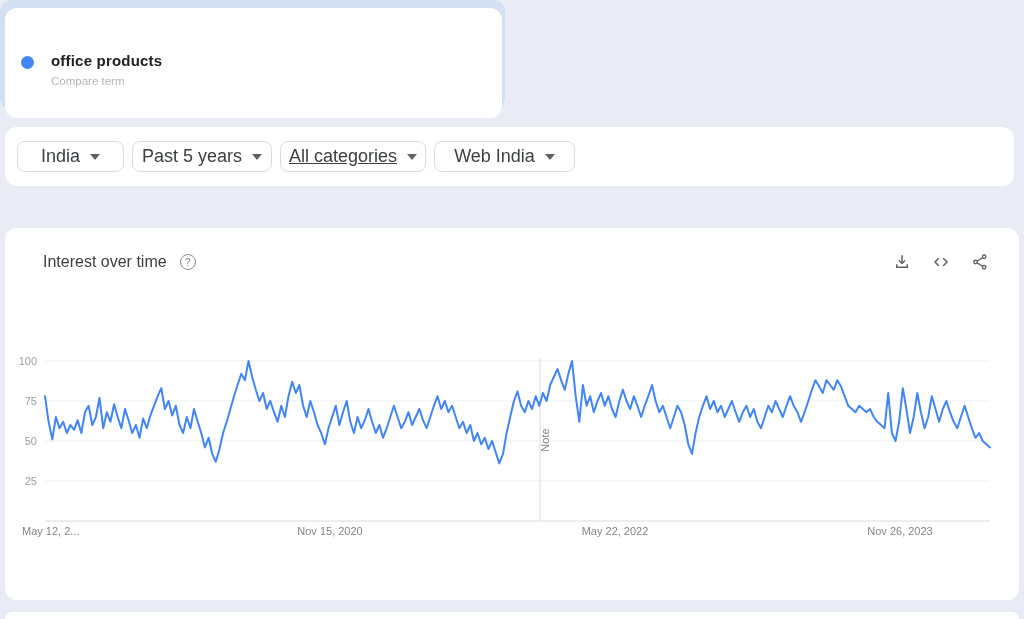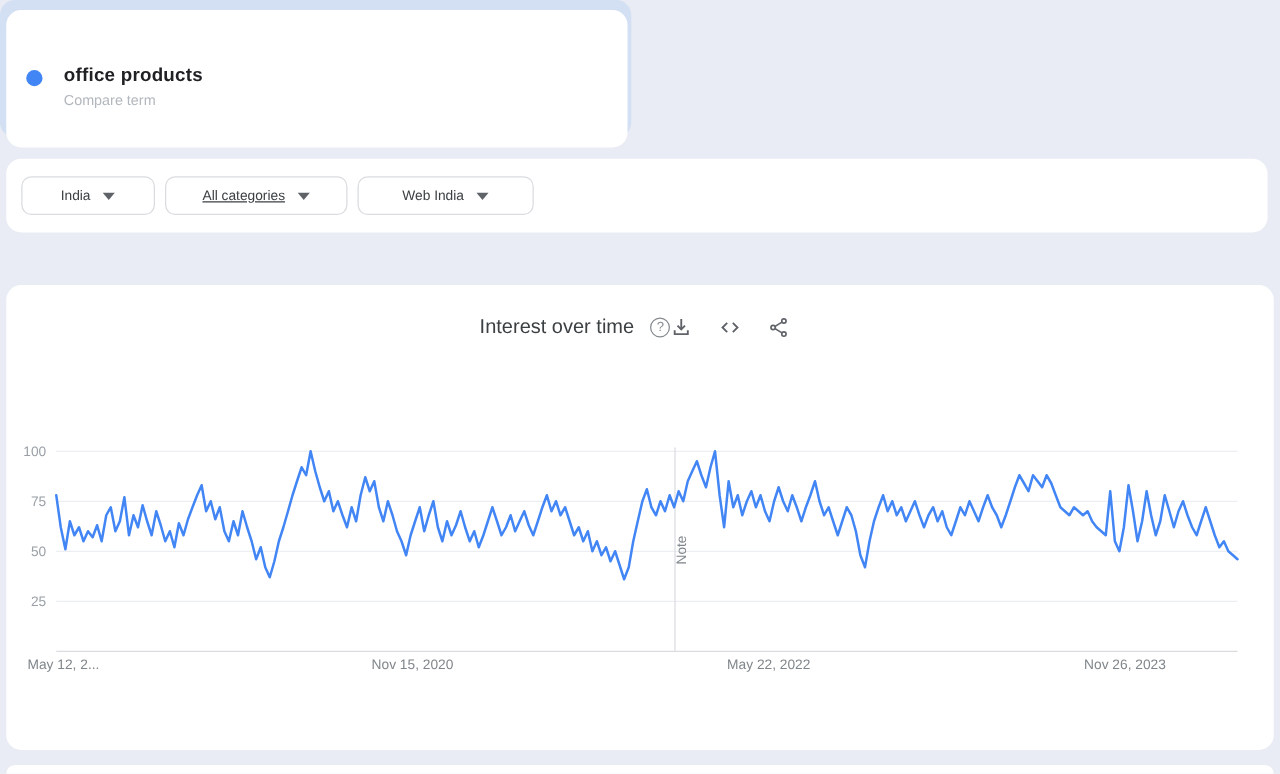--- a/index.html
+++ b/index.html
@@ -15,27 +15,27 @@
   .term { position:absolute; left:46px; top:44px; font-size:15px; font-weight:700; color:#202124; letter-spacing:0.2px; }
   .term-sub { position:absolute; left:46px; top:67px; font-size:11.5px; color:#b2b7bd; }
 
   
   .compare-card { left:510px; top:8px; width:505px; height:110px; background:#d3e0f3; border-radius:12px; display:flex; align-items:center; padding-left:25px; cursor:pointer; }
   .plus { font-size:21px; color:#5f6368; font-weight:400; line-height:1; }
   .compare-label { margin-left:15px; font-size:16px; color:#696e74; letter-spacing:0.3px; }
 
   
   .filter-bar { left:5px; top:127px; width:1009px; height:59px; display:flex; align-items:center; padding-left:12px; gap:8px; }
-  .dropdown { height:31px; background:#fff; border:1px solid #dadce0; border-radius:8px; display:flex; align-items:center; justify-content:center; gap:10px; font-family:"Liberation Sans", sans-serif; font-size:11px; color:#3c4043; cursor:pointer; }
+  .dropdown { height:31px; background:#fff; border:1px solid #dadce0; border-radius:8px; display:flex; align-items:center; justify-content:center; gap:10px; font-family:"Liberation Sans", sans-serif; font-size:18px; color:#3c4043; cursor:pointer; }
   .dd-0 { width:107px; } .dd-1 { width:140px; } .dd-2 { width:146px;text-decoration:underline; } .dd-3 { width:141px; }
   .caret { display:inline-block; }
 
   
   .chart-card { left:5px; top:228px; width:1014px; height:372px; }
-  .chart-header { position:absolute; left:22px; right:30px; top:25px; display:flex; justify-content:center; align-items:center; }
+  .chart-header { position:absolute; left:38px; right:30px; top:25px; display:flex; justify-content:space-between; align-items:center; }
   .title-wrap { display:flex; align-items:center; }
   .chart-title { font-size:16px; color:#3c4043; }
   .help { margin-left:13px; width:16px; height:16px; border:1.5px solid #878c91; border-radius:50%; color:#878c91; font-size:10.5px; display:inline-flex; align-items:center; justify-content:center; cursor:pointer; }
   .chart-actions { display:flex; gap:21px; align-items:center; }
   .action-icon { width:18px; height:18px; color:#5f6368; cursor:pointer; display:inline-flex; }
   .action-icon svg { width:18px; height:18px; }
 
   #trend-svg { position:absolute; left:0; top:117px; font-family:"Liberation Sans", sans-serif; }
 
   
@@ -53,20 +53,26 @@
   </div>
 
   <div class="compare-card">
     <span class="plus">+</span>
     <span class="compare-label">Compare</span>
   </div>
 
   <div class="card filter-bar">
     <button class="dropdown dd-0">
       <span>India</span>
+      <svg class="caret" width="10" height="6">
+          <path d="M0 0h10L5 6z" fill="#5f6368"></path>
+        </svg>
+    </button>
+    <button class="dropdown dd-1">
+      <span>Past 5 years</span>
       <svg class="caret" width="10" height="6">
           <path d="M0 0h10L5 6z" fill="#5f6368"></path>
         </svg>
     </button>
     <button class="dropdown dd-2">
       <span>All categories</span>
       <svg class="caret" width="10" height="6">
           <path d="M0 0h10L5 6z" fill="#5f6368"></path>
         </svg>
     </button>

